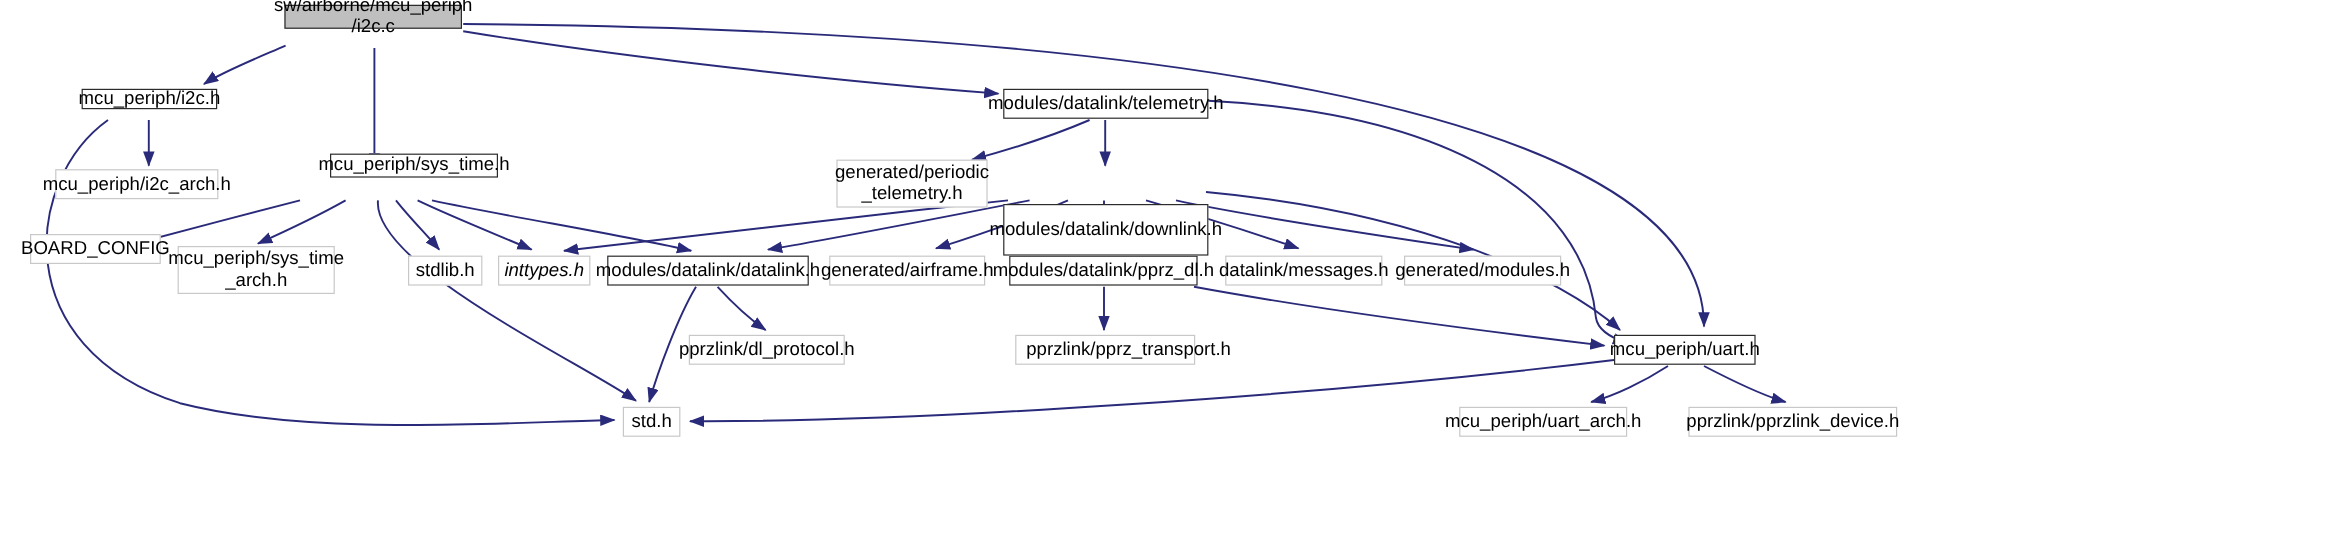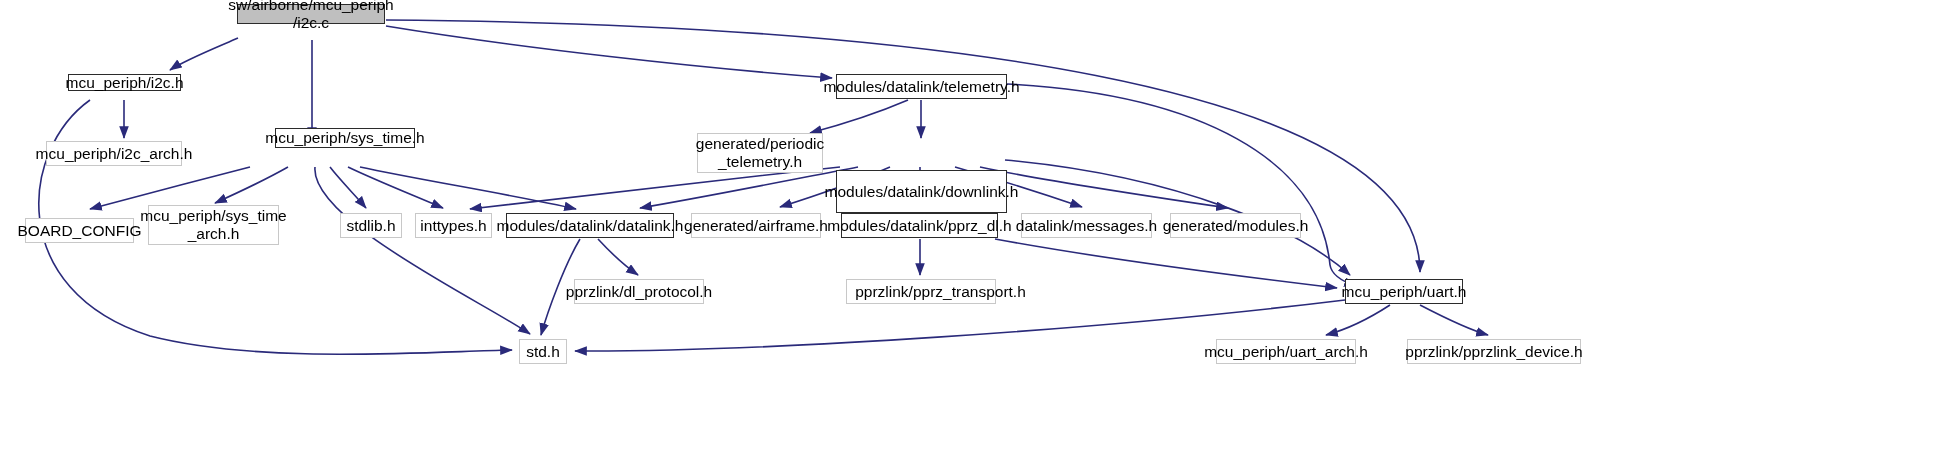--- a/index.html
+++ b/index.html
@@ -70,25 +70,25 @@
   <div id="node-layer">
       <div class="node root" style="left: 237px; top: 4px; width: 148px; height: 20px;">sw/airborne/mcu_periph
 /i2c.c</div>
       <div class="node bold" style="left: 68px; top: 74px; width: 113px; height: 17px;">mcu_periph/i2c.h</div>
       <div class="node bold" style="left: 836px; top: 74px; width: 171px; height: 25px;">modules/datalink/telemetry.h</div>
       <div class="node" style="left: 46px; top: 141px; width: 136px; height: 25px;">mcu_periph/i2c_arch.h</div>
       <div class="node bold" style="left: 243px; top: 128px; width: 140px; height: 20px; margin-left: 32px;">mcu_periph/sys_time.h</div>
       <div class="node" style="left: 697px; top: 133px; width: 126px; height: 40px;">generated/periodic
 _telemetry.h</div>
       <div class="node bold" style="left: 836px; top: 141px; width: 171px; height: 43px; margin-top: 29px;">modules/datalink/downlink.h</div>
-      <div class="node" style="left: 25px; top: 218px; width: 109px; height: 25px;">BOARD_CONFIG</div>
+      <div class="node" style="left: 25px; top: 195px; width: 109px; height: 25px;">BOARD_CONFIG</div>
       <div class="node" style="left: 148px; top: 205px; width: 131px; height: 40px;">mcu_periph/sys_time
 _arch.h</div>
       <div class="node" style="left: 340px; top: 213px; width: 62px; height: 25px;">stdlib.h</div>
-      <div class="node" style="left: 415px; top: 213px; width: 77px; height: 25px;">inttypes.h</div>
+      <div class="node" style="left: 415px; top: 213px; width: 77px; height: 25px; font-style: italic;">inttypes.h</div>
       <div class="node bold" style="left: 506px; top: 213px; width: 168px; height: 25px;">modules/datalink/datalink.h</div>
       <div class="node" style="left: 691px; top: 213px; width: 130px; height: 25px;">generated/airframe.h</div>
       <div class="node bold" style="left: 841px; top: 213px; width: 157px; height: 25px;">modules/datalink/pprz_dl.h</div>
       <div class="node" style="left: 1021px; top: 213px; width: 131px; height: 25px;">datalink/messages.h</div>
       <div class="node" style="left: 1170px; top: 213px; width: 131px; height: 25px;">generated/modules.h</div>
       <div class="node" style="left: 574px; top: 279px; width: 130px; height: 25px;">pprzlink/dl_protocol.h</div>
       <div class="node" style="left: 846px; top: 279px; width: 150px; height: 25px; padding-left: 45px;">pprzlink/pprz_transport.h</div>
       <div class="node bold" style="left: 1345px; top: 279px; width: 118px; height: 25px;">mcu_periph/uart.h</div>
       <div class="node" style="left: 519px; top: 339px; width: 48px; height: 25px;">std.h</div>
       <div class="node" style="left: 1216px; top: 339px; width: 140px; height: 25px;">mcu_periph/uart_arch.h</div>

